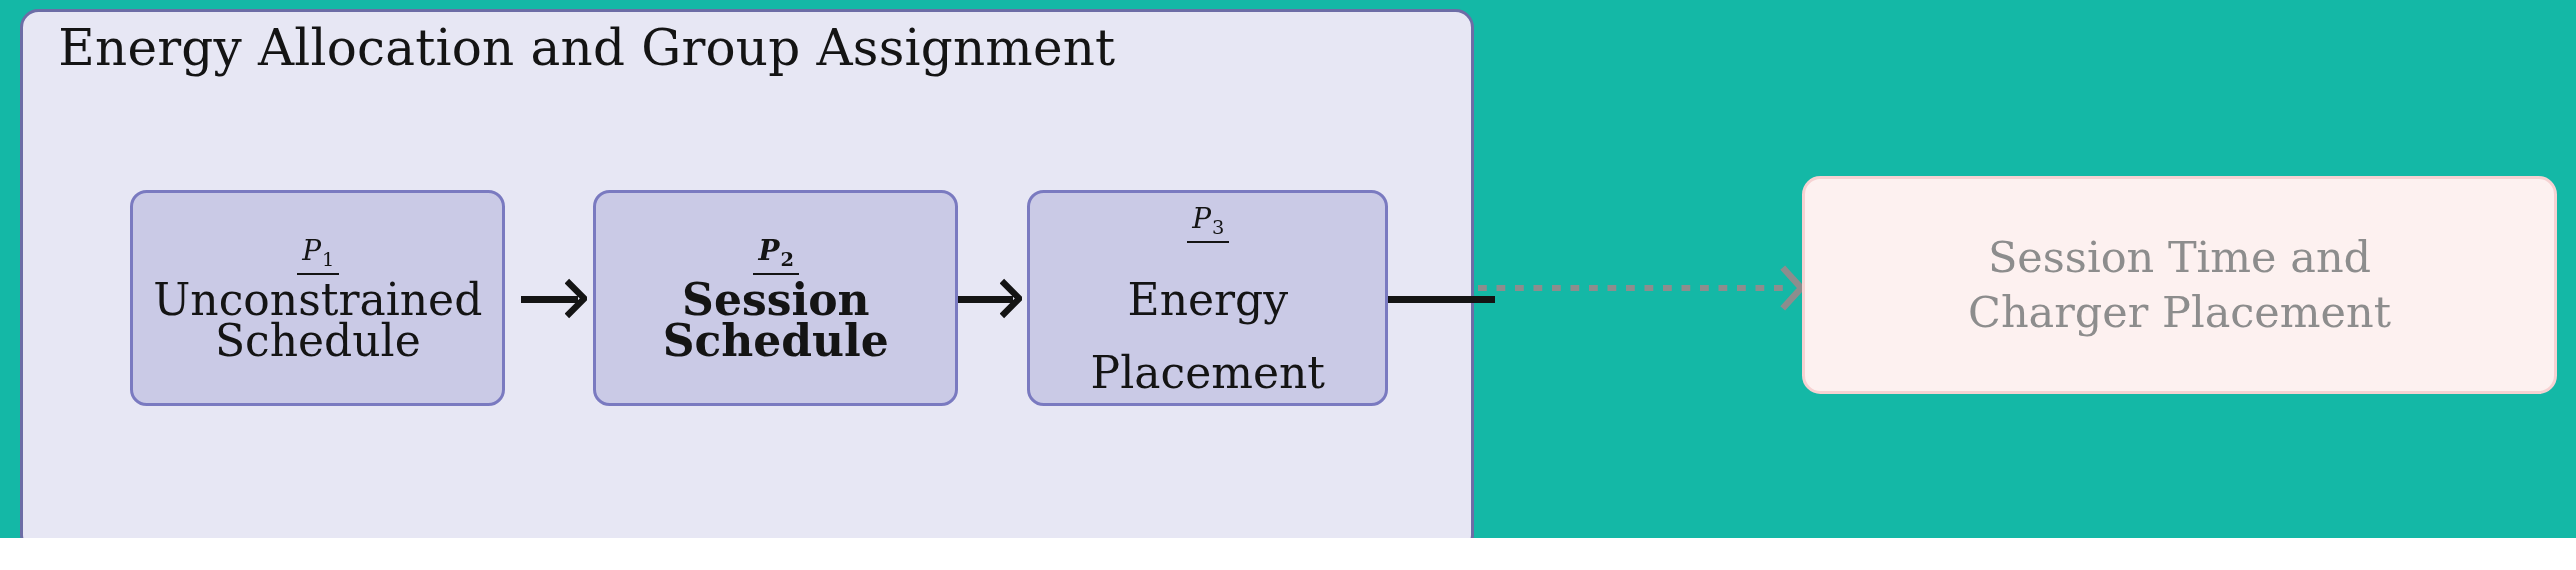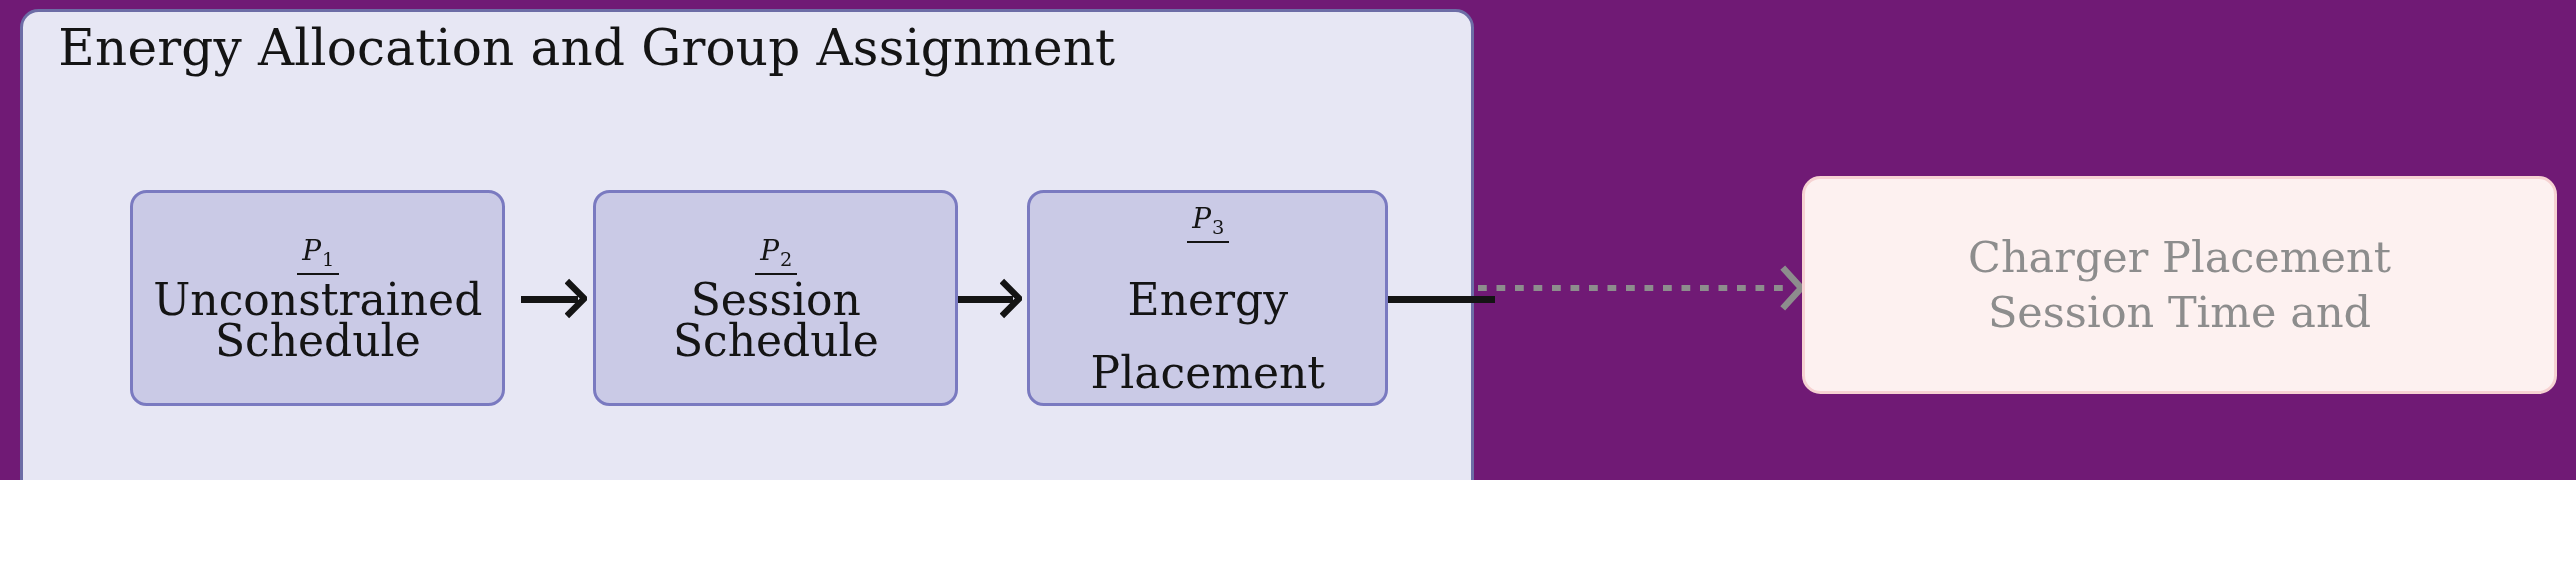--- a/index.html
+++ b/index.html
@@ -6,22 +6,22 @@
     margin: 0;
     padding: 0;
     background: #ffffff;
   }
   body {
     font-family: "DejaVu Serif", "Liberation Serif", serif;
   }
   #canvas {
     position: relative;
     width: 2576px;
-    height: 480px;
-    background: #701a75;
+    height: 538px;
+    background: #14b8a6;
     overflow: hidden;
   }
 
   
   .group-box {
     position: absolute;
     left: 20.3px;
     top: 9.2px;
     width: 1454px;
     height: 544px;
@@ -52,21 +52,21 @@
     background: #cacae6;
     border: 3.7px solid #7a7ac0;
     border-radius: 16.6px;
     display: flex;
     flex-direction: column;
     align-items: center;
     justify-content: center;
     text-align: center;
   }
   .stage-1 { left: 107px; width: 375px; }
-  .stage-2 { left: 570px; width: 365px; }
+  .stage-2 { left: 570px; width: 365px; font-weight: bold; }
   .stage-3 { left: 1004px; width: 361px; gap: 32px; }
 
   .stage-tag {
     font-family: "DejaVu Serif", "Liberation Serif", serif;
     font-style: italic;
     font-size: 28px;
     line-height: 31px;
     color: #141414;
     border-bottom: 2.3px solid #141414;
     padding: 0 5.5px 3.7px 5.5px;
@@ -199,18 +199,18 @@
     <div class="solid-line conn-3"></div>
 
   </div>
 
   <div class="dotted-line"></div>
   <svg class="dotted-head" viewBox="0 0 28 56">
     <path d="M4 6 L24 28 L4 50" fill="none" stroke="#8d8d8d" stroke-width="7" stroke-linecap="butt" stroke-linejoin="miter"></path>
   </svg>
 
   <div class="downstream-box">
+    <div class="downstream-line">Session Time and</div>
     <div class="downstream-line">Charger Placement</div>
-    <div class="downstream-line">Session Time and</div>
   </div>
 
 </div>
 
 
 </body></html>

